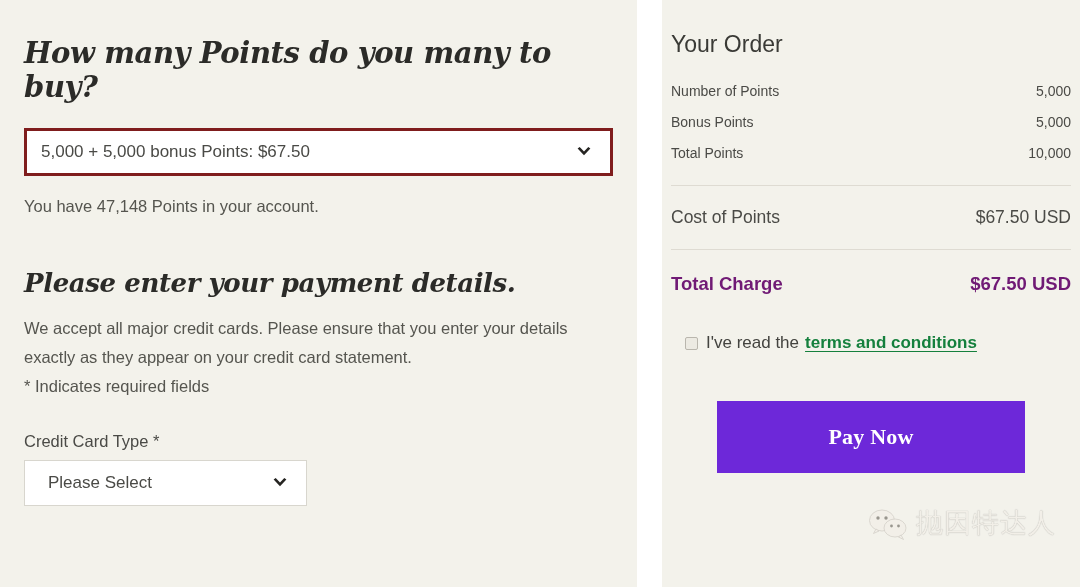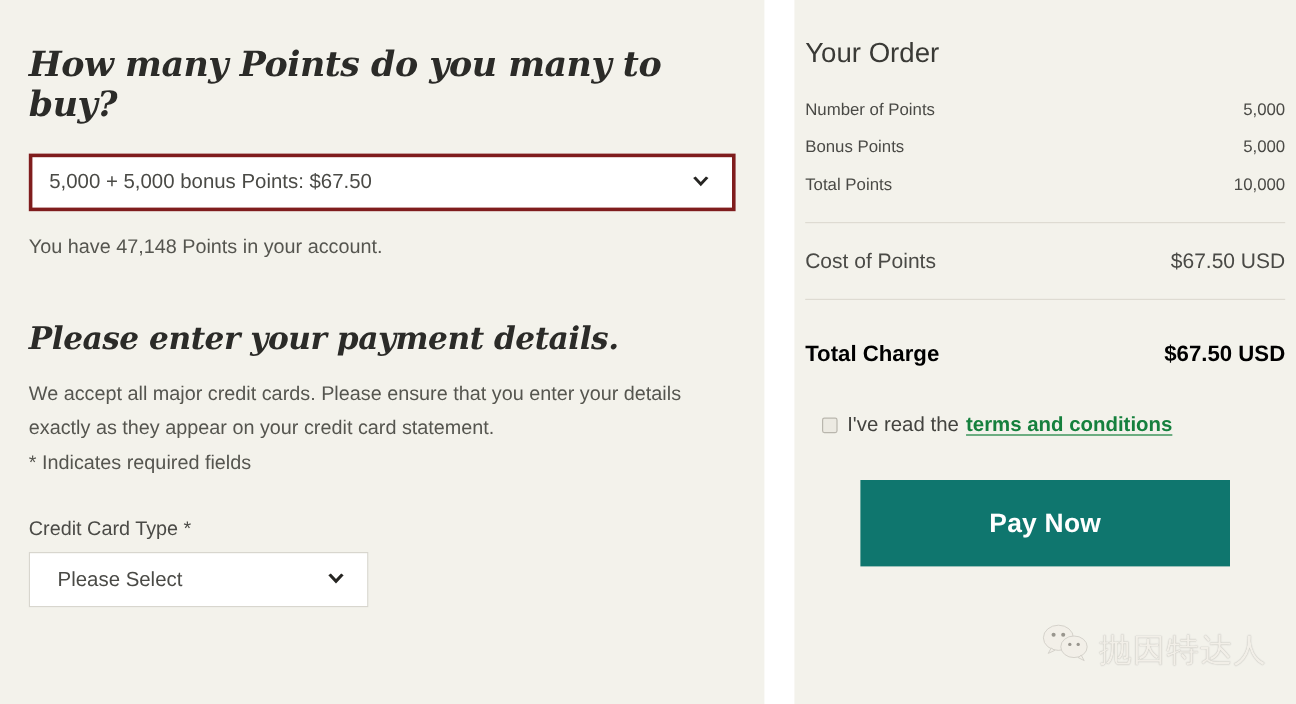--- a/index.html
+++ b/index.html
@@ -179,24 +179,24 @@
     font-size: 17.5px;
     color: #4a4a46;
     line-height: 31px;
     margin-top: 16px;
   }
   .total-row {
     display: flex;
     justify-content: space-between;
     align-items: baseline;
     font-size: 18.5px;
-    color: #000000;
+    color: #701a75;
     font-weight: 700;
     line-height: 31px;
-    margin-top: 29px;
+    margin-top: 18px;
   }
   .terms-line {
     display: flex;
     align-items: center;
     margin-top: 34px;
     padding-left: 14px;
   }
   .cbox {
     width: 13px;
     height: 13px;
@@ -215,44 +215,45 @@
   .terms-link {
     font-size: 17px;
     font-weight: 700;
     color: #15803d;
     text-decoration: underline;
     text-underline-offset: 3px;
     margin-left: 6px;
     cursor: pointer;
   }
   .pay-btn {
-    margin: 36px auto 0 auto;
+    margin: 48px auto 0 auto;
     width: 308px;
     height: 72px;
-    background: #0f766e;
+    background: #6d28d9;
     display: flex;
     align-items: center;
     justify-content: center;
     border: none;
     cursor: pointer;
+    font-family: Liberation Serif, serif;
   }
   .pay-btn-label {
     color: #ffffff;
     font-size: 22px;
     font-weight: 700;
     letter-spacing: 0.2px;
   }
 
   
   .watermark {
     position: absolute;
     left: 868px;
-    top: 519px;
-    display: flex;
-    align-items: flex-end;
+    top: 508px;
+    display: flex;
+    align-items: flex-start;
     pointer-events: none;
     opacity: 0.88;
   }
   .wm-text {
     font-family: "DejaVu Sans", sans-serif;
     font-size: 27px;
     color: #f2efe8;
     letter-spacing: 1px;
     text-shadow: 0 0 1px rgba(120,120,115,0.75);
     margin-left: 6px;

